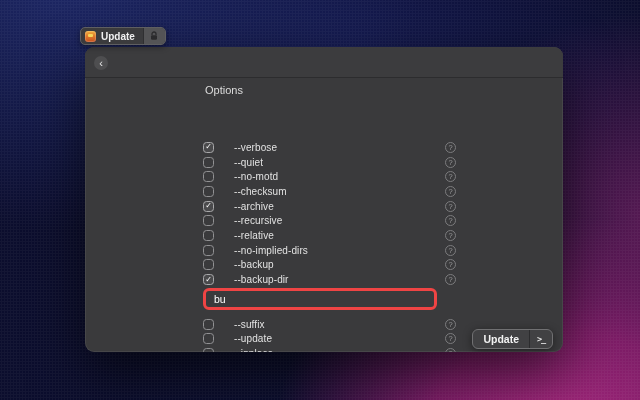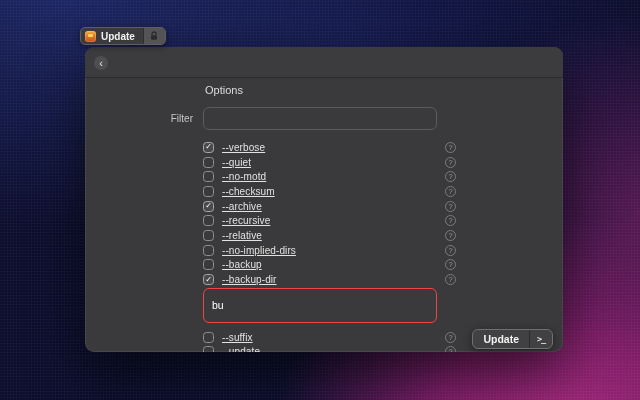--- a/index.html
+++ b/index.html
@@ -60,26 +60,26 @@
     background:transparent; border:1px solid #5b5b5d; border-radius:6px;
     color:#fff; padding:0 8px; font-size:10.5px; outline:none;
     font-family:"Liberation Sans", sans-serif; }
 
   .options { position:absolute; left:118px; top:93px; right:0; }
   .opt-row { position:relative; height:14.7px; display:flex; align-items:center; }
   .cb { width:11px; height:11px; flex:none; border:1px solid #919193; border-radius:3.5px;
     display:flex; align-items:center; justify-content:center;
     font-size:8px; line-height:8px; color:#fff; cursor:pointer; }
   .cb.checked { background:#4a4a4c; border-color:#a8a8aa; }
-  .opt-label { margin-left:8px; font-size:10px; color:#e2e2e2; letter-spacing:0.1px;text-decoration:underline; }
+  .opt-label { margin-left:20px; font-size:10px; color:#e2e2e2; letter-spacing:0.1px; }
   .help { position:absolute; left:242px; top:50%; margin-top:-5.5px; width:11px; height:11px;
     border:1px solid #7c7c7e; border-radius:50%; color:#99999b;
     font-size:7.5px; line-height:9px; text-align:center; cursor:pointer; }
-  .value-input { display:block; width:234px; height:35px; margin:1px 0 7px;
-    background:transparent; border:1px solid #ef4444; border-radius:6px;
+  .value-input { display:block; width:234px; height:22px; margin:1px 0 7px;
+    background:transparent; border:3px solid #ef4444; border-radius:6px;
     color:#fff; padding:0 8px; font-size:10.5px; outline:none;
     font-family:"Liberation Sans", sans-serif; }
 
   .run-button { position:absolute; right:10px; bottom:3px; height:20px; z-index:6;
     display:flex; align-items:center; background:#414143;
     border:1px solid #707072; border-radius:6px; overflow:hidden; cursor:pointer;
     box-shadow:0 2px 10px rgba(0,0,0,0.45); }
   .run-label { padding:0 10px; font-size:10.5px; font-weight:700; color:#f2f2f2; }
   .run-divider { width:1px; align-self:stretch; background:#2c2c2e; }
   .term-icon { width:22px; text-align:center; font-size:8.5px; color:#e8e8e8;
@@ -105,24 +105,20 @@
     </span>
   </div>
 
   <div class="window">
     <div class="win-header">
       <button class="back-button">‹</button>
     </div>
 
     <div class="section-title">Options</div>
 
-    <div class="filter-row">
-      <label class="filter-label">Filter</label>
-      <input class="filter-input" type="text" value="" style="">
-    </div>
 
     <div class="options" id="options">
         <div class="opt-row">
     <span class="cb checked">✓</span>
     <span class="opt-label">--verbose</span>
     <span class="help">?</span>
   </div>
         <div class="opt-row">
     <span class="cb"></span>
     <span class="opt-label">--quiet</span>

